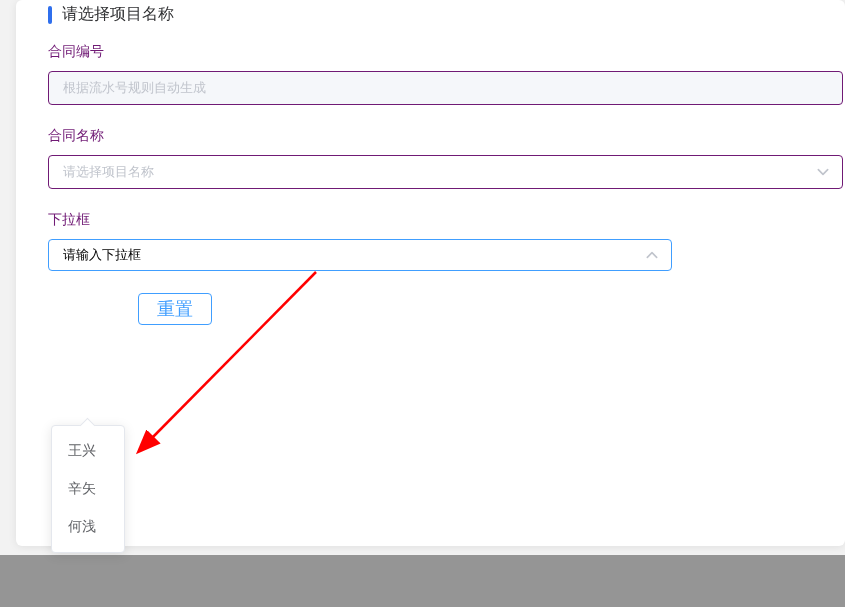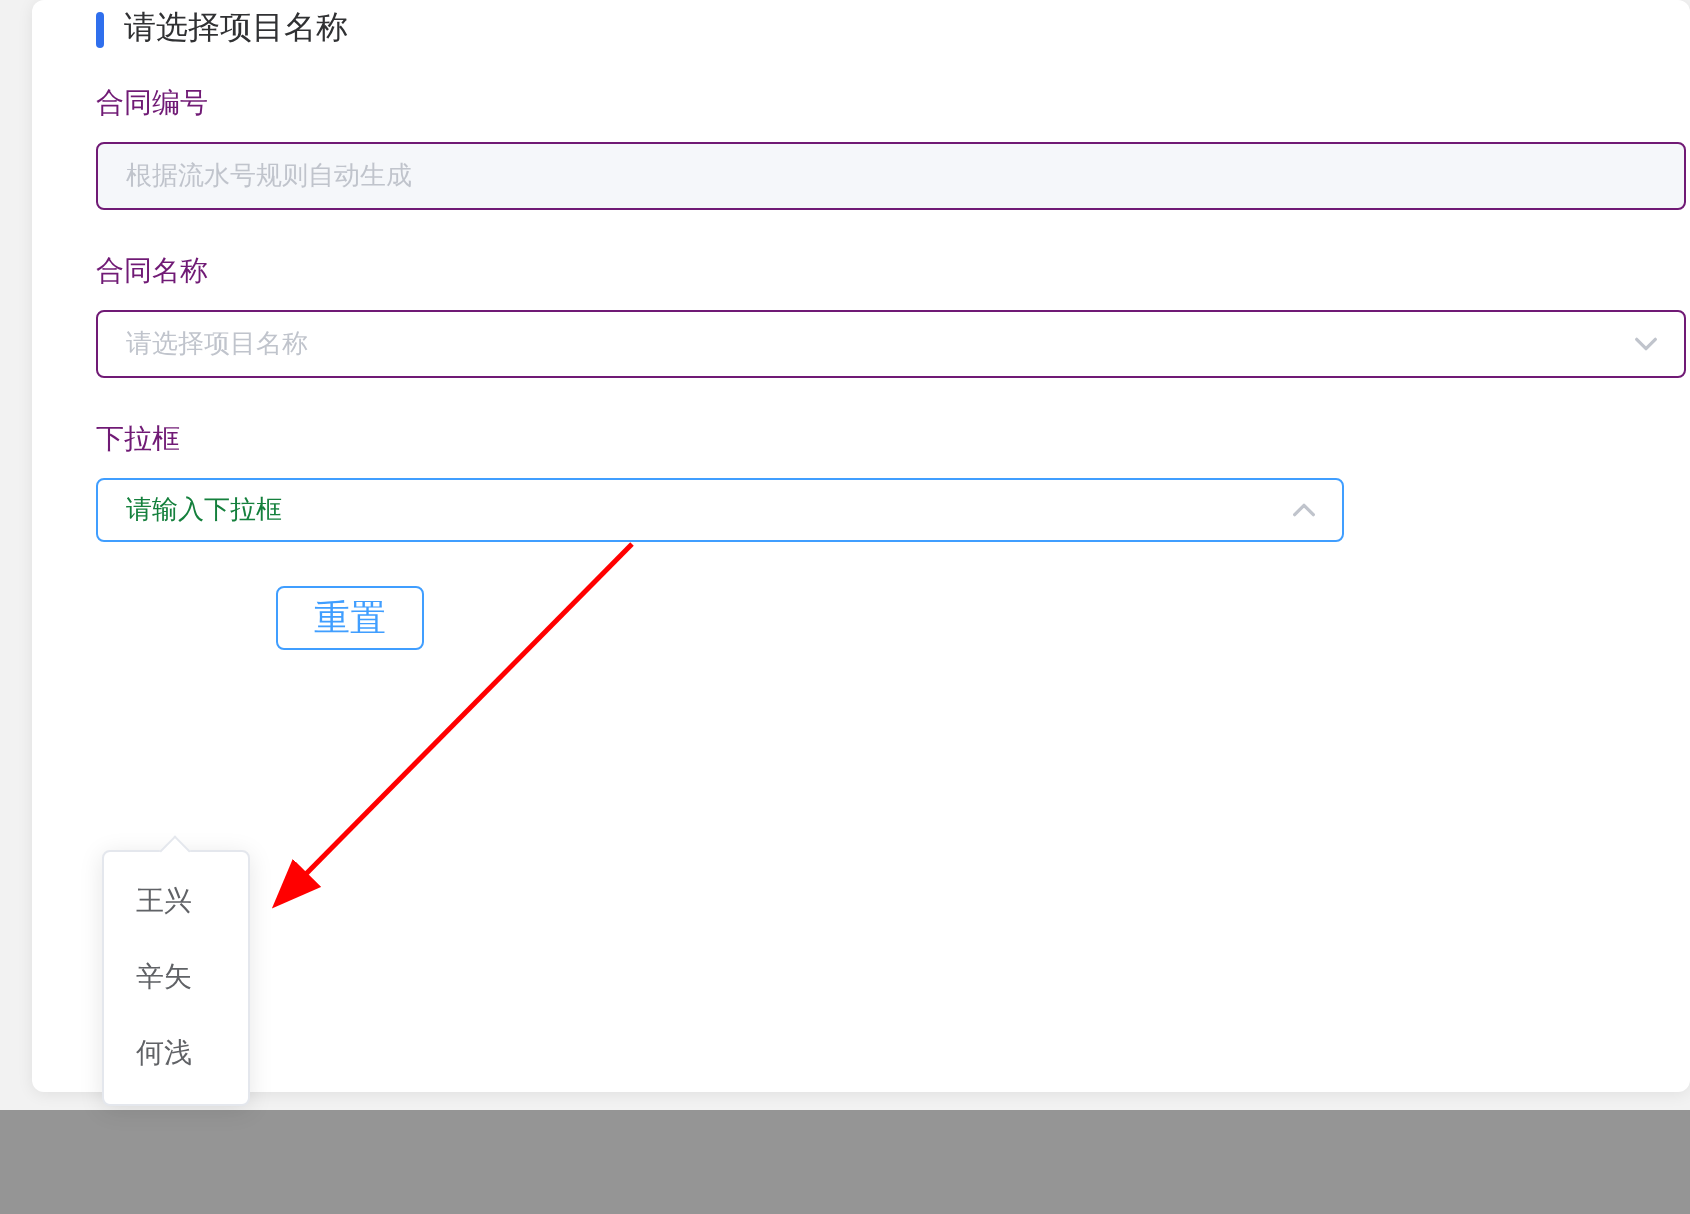--- a/index.html
+++ b/index.html
@@ -97,21 +97,21 @@
       border: 1px solid #409eff;
       border-radius: 4px;
       background: #fff;
       font-size: 13px;
       padding: 0 36px 0 14px;
       display: flex;
       align-items: center;
       position: relative;
     }
     .dropdown-input .placeholder {
-      color: #15803d;
+      color: #000000;
     }
 
     .dropdown-panel {
       position: absolute;
       left: 51px;
       top: 425px;
       width: 74px;
       background: #fff;
       border: 1px solid #e4e7ed;
       border-radius: 4px;

